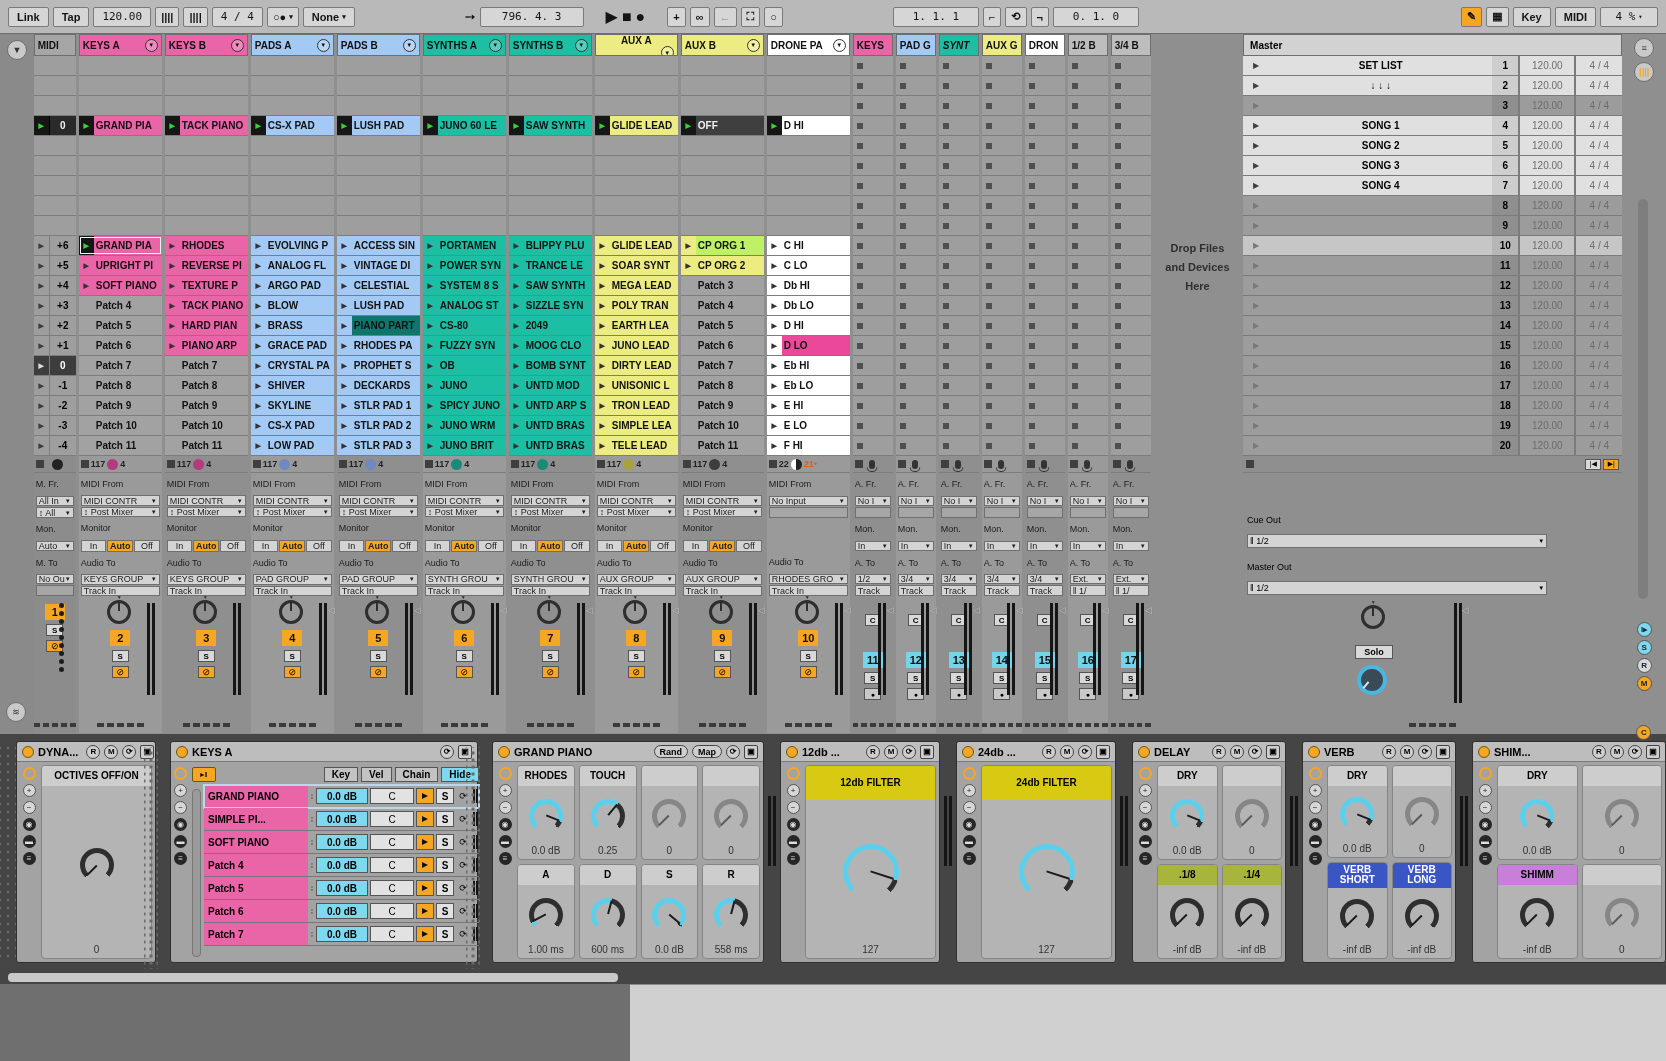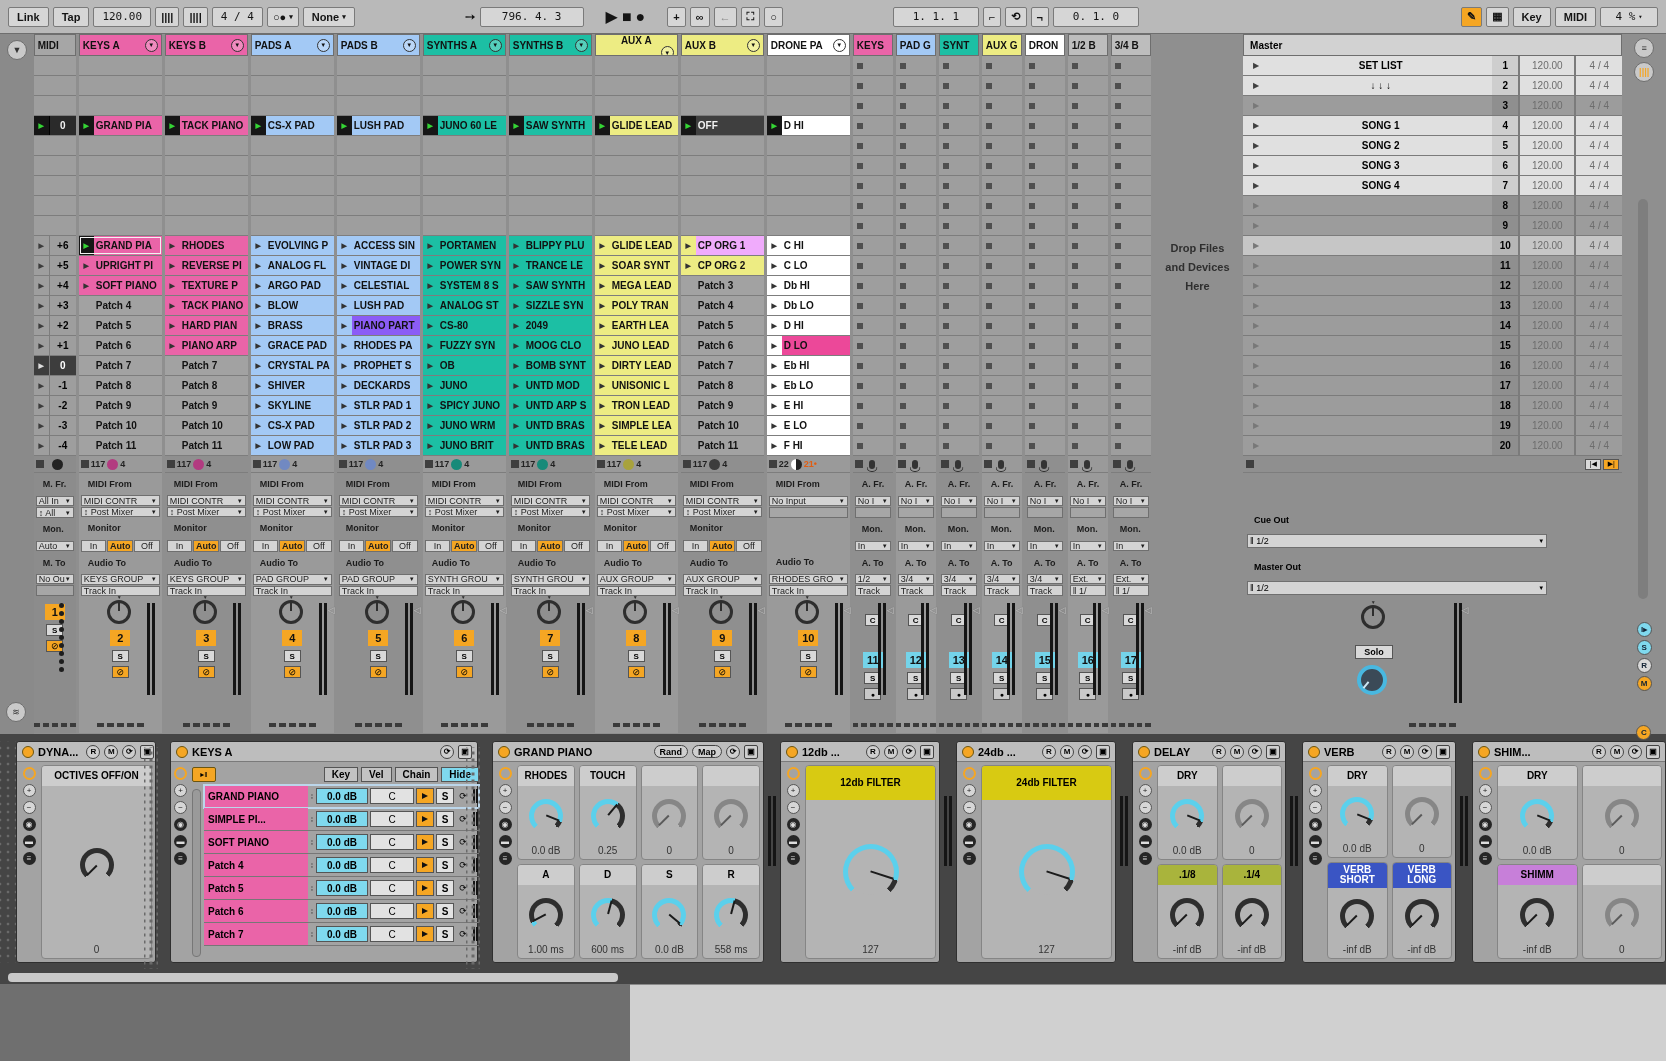--- a/index.html
+++ b/index.html
@@ -42,21 +42,21 @@
   .mctl.sel .arr{color:#ddd;}
   
   .mix{display:flex;flex-direction:column;}
   .stoprow{height:17px;display:flex;align-items:center;gap:2px;padding:0 2px;font-size:9px;font-weight:bold;color:#222;border-bottom:1px solid #7d7d7d;}
   .stopsq{width:8px;height:8px;background:#3f3f3f;flex:none;}
   .mknob{width:11px;height:11px;border-radius:50%;flex:none;}
   .warn{color:#e05d12;}
   .mic{width:6px;height:9px;background:#333;border-radius:3px;position:relative;display:inline-block;margin-left:4px;}
   .mic::after{content:"";position:absolute;left:50%;bottom:-3px;width:9px;height:4px;border:1px solid #333;border-top:none;border-radius:0 0 5px 5px;transform:translateX(-50%);}
   .routing{height:124px;padding:1px 2px;display:flex;flex-direction:column;gap:1px;font-size:9px;color:#1c1c1c;}
-  .rlbl{height:29px;display:flex;align-items:center;font-weight:bold;white-space:nowrap;overflow:hidden;margin-left:7px;}
+  .rlbl{height:29px;display:flex;align-items:center;font-weight:normal;white-space:nowrap;overflow:hidden;}
   .rdd{height:14px;background:#d4d4d4;border:1px solid #6f6f6f;display:flex;align-items:center;padding:0 2px;white-space:nowrap;overflow:hidden;}
   .rdd .caret{margin-left:auto;font-size:6px;}
   .rdd.blank{background:#a6a6a6;}
   .rbox{height:14px;background:#d4d4d4;border:1px solid #6f6f6f;display:flex;align-items:center;padding:0 2px;overflow:hidden;white-space:nowrap;}
   .seg{height:15px;display:flex;gap:1px;}
   .seg div{flex:1;background:#d4d4d4;border:1px solid #6f6f6f;display:flex;align-items:center;justify-content:center;overflow:hidden;}
   .seg .on{background:#f5a623;font-weight:bold;}
   .rspace{height:14px;}
   .fader{height:120px;position:relative;padding-top:3px;}
   .fader .panw{width:26px;height:26px;margin:0 auto;position:relative;}
@@ -787,21 +787,21 @@
               <span class="lbl">CELESTIAL</span>
             </div>
           </div>
           <div class="cell">
             <div class="clip" style="background: rgb(163, 201, 245);">
               <span class="arr" style="background: rgb(163, 201, 245);">▶</span>
               <span class="lbl">LUSH PAD</span>
             </div>
           </div>
           <div class="cell">
-            <div class="clip" style="background: #8b5cf6;">
+            <div class="clip" style="background: #0f766e;">
               <span class="arr" style="background: rgb(163, 201, 245);">▶</span>
               <span class="lbl">PIANO PART</span>
             </div>
           </div>
           <div class="cell">
             <div class="clip" style="background: rgb(163, 201, 245);">
               <span class="arr" style="background: rgb(163, 201, 245);">▶</span>
               <span class="lbl">RHODES PA</span>
             </div>
           </div>
@@ -1319,21 +1319,21 @@
               <span class="arr play">▶</span>
               <span class="lbl" style="color: rgb(242, 242, 242);">OFF</span>
             </div>
           </div>
           <div class="cell"></div>
           <div class="cell"></div>
           <div class="cell"></div>
           <div class="cell"></div>
           <div class="cell"></div>
           <div class="cell">
-            <div class="clip" style="background: #f0abfc; text-align: right;">
+            <div class="clip" style="background: #bef264; text-align: right;">
               <span class="arr" style="background: rgb(237, 236, 131);">▶</span>
               <span class="lbl">CP ORG 1</span>
             </div>
           </div>
           <div class="cell">
             <div class="clip" style="background: rgb(237, 236, 131);">
               <span class="arr" style="background: rgb(237, 236, 131);">▶</span>
               <span class="lbl">CP ORG 2</span>
             </div>
           </div>
@@ -1790,21 +1790,21 @@
           <div class="xfade">
             <i></i>
             <i></i>
             <i></i>
             <i></i>
             <i></i>
           </div>
         </div>
       </div>
       <div class="tcol ncol">
-        <div class="thdr" style="background: rgb(28, 191, 164);">
+        <div class="thdr" style="background: rgb(28, 191, 164); font-style: italic;">
           <span>SYNT</span>
         </div>
         <div class="tgrid">
           <div class="cell">
             <span class="sq"></span>
           </div>
           <div class="cell">
             <span class="sq"></span>
           </div>
           <div class="cell">

